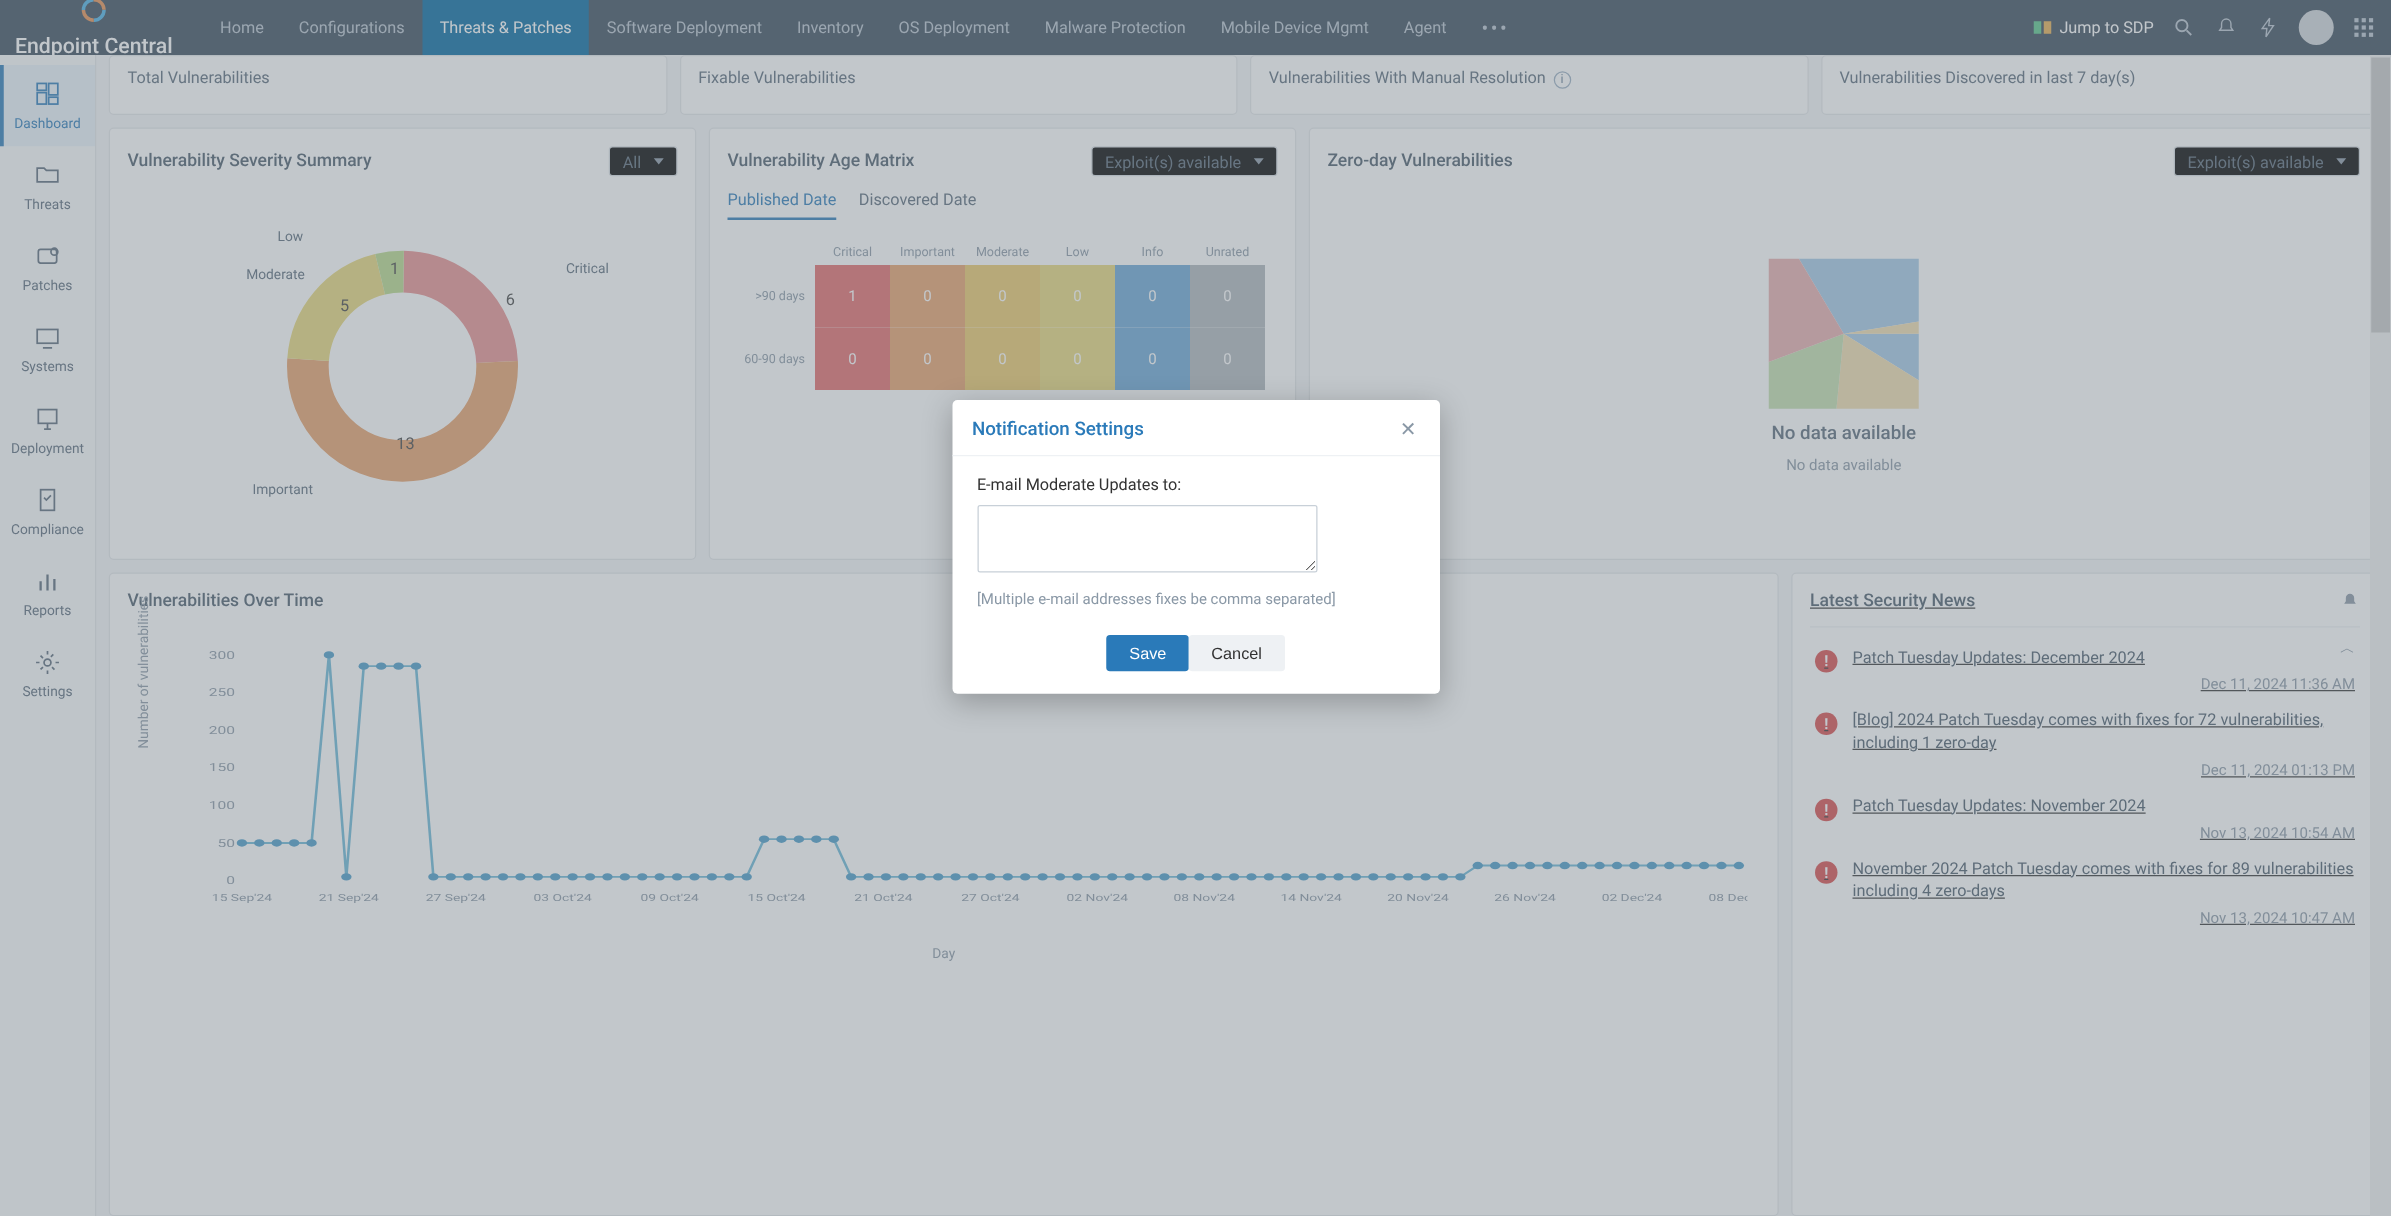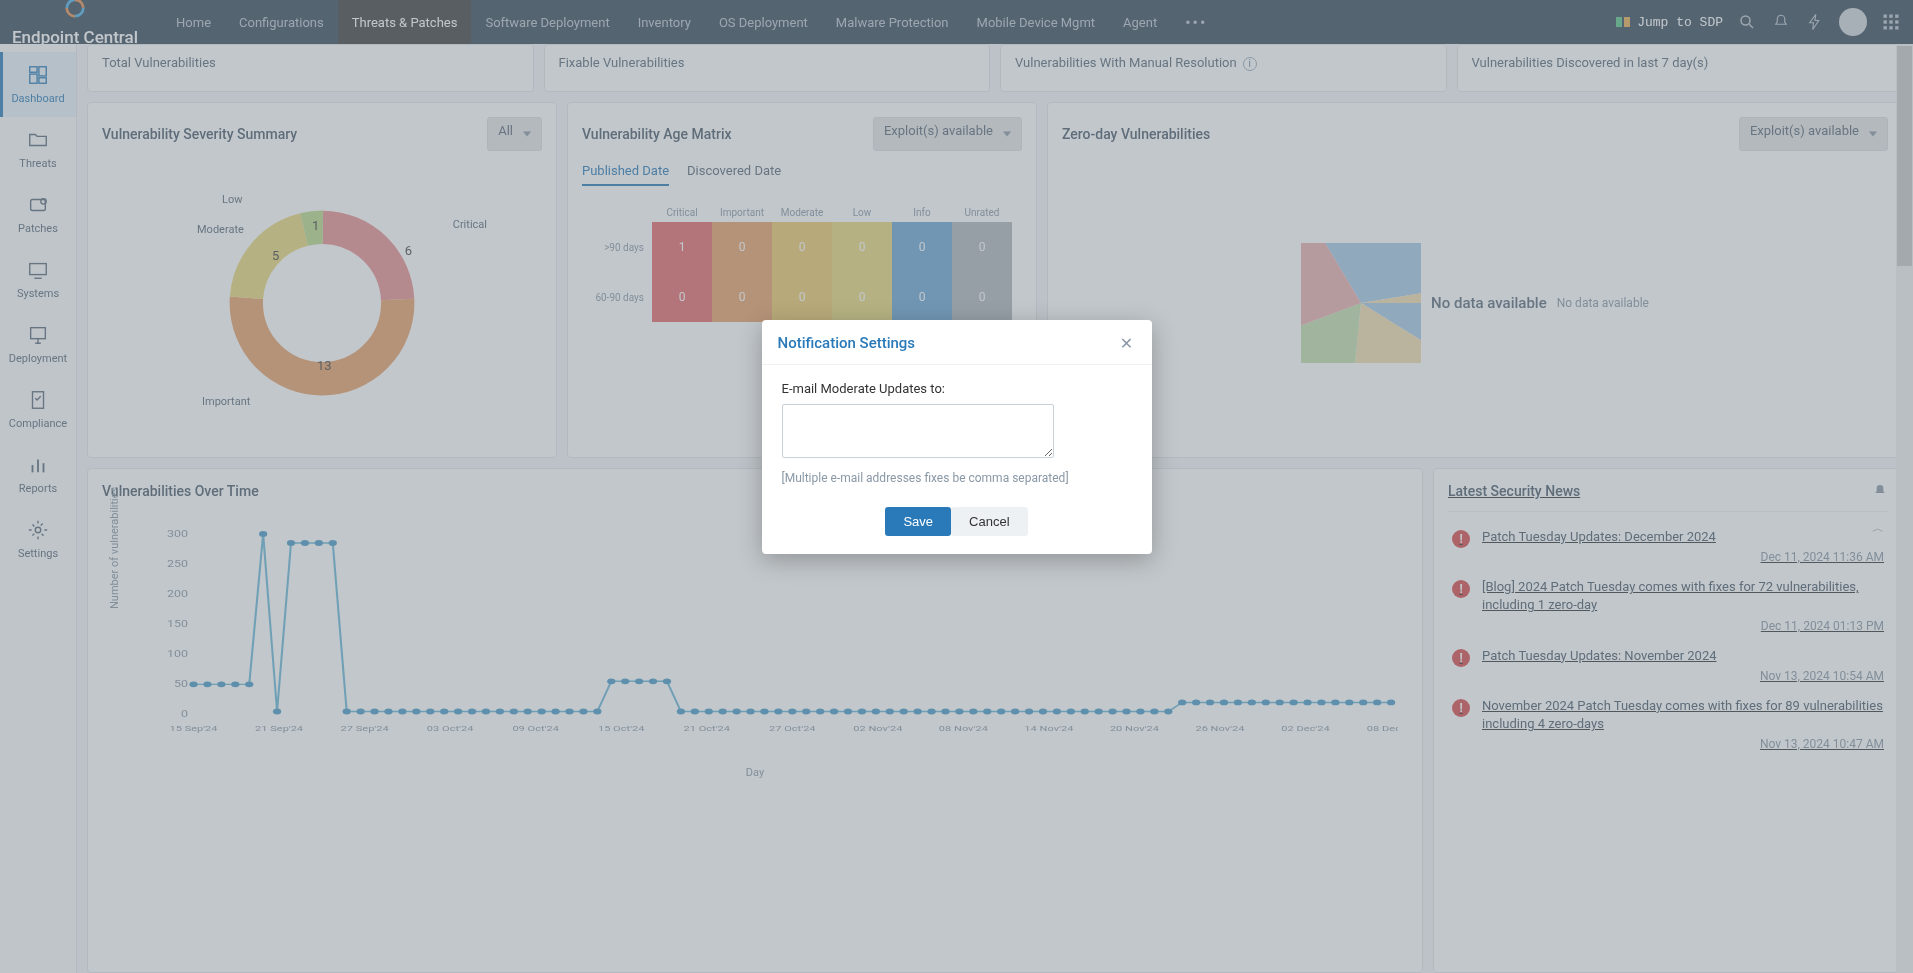--- a/index.html
+++ b/index.html
@@ -2,58 +2,58 @@
 <html><head>
 <meta charset="utf-8">
 <style>
 * { margin: 0; padding: 0; box-sizing: border-box; }
 body { font-family: -apple-system, BlinkMacSystemFont, "Segoe UI", Roboto, Arial, sans-serif; font-size: 13px; color: #333; background: #f5f6f7; overflow: hidden; width: 1913px; height: 973px; position: relative; }
 .topbar { height: 44px; background: #3a4b5c; display: flex; align-items: center; padding: 0 12px; color: #b8c4cf; }
 .logo { display: flex; align-items: center; gap: 8px; margin-right: 24px; color: #fff; font-size: 17px; font-weight: 500; flex-direction: column; }
 .logo-icon { width: 22px; height: 22px; }
 .topnav { display: flex; gap: 0; flex: 1; }
 .topnav-item { padding: 0 14px; height: 44px; display: flex; align-items: center; cursor: pointer; font-size: 13px; }
-.topnav-item.active { background: #404040; color: #fff; text-align: right; }
+.topnav-item.active { background: #0369a1; color: #fff; text-align: right; }
 .topnav-dots { padding: 0 14px; display:flex; align-items:center; cursor:pointer; font-size:16px; letter-spacing:2px; }
 .topright { display: flex; align-items: center; gap: 14px; }
-.jump-sdp { display:flex; align-items:center; gap:6px; color:#fff; font-size:13px;font-family:Liberation Mono, monospace; }
+.jump-sdp { display:flex; align-items:center; gap:6px; color:#fff; font-size:13px; }
 .jump-sdp-icon { width:16px; height:16px; }
 .top-icon { width: 20px; height: 20px; color: #b8c4cf; cursor:pointer; display:flex; align-items:center; justify-content:center; }
 .avatar { width: 28px; height: 28px; border-radius: 50%; background: #d0d5da; }
 .apps-grid { width: 22px; height: 22px; }
 .layout { display: flex; height: calc(100% - 44px); }
 .sidebar { width: 77px; background: #fafbfc; border-right: 1px solid #e4e7ea; display: flex; flex-direction: column; padding-top: 8px; }
 .side-item { display: flex; flex-direction: column; align-items: center; gap: 6px; padding: 12px 4px; cursor: pointer; color: #5a6b7b; font-size: 11px; }
 .side-item.active { color: #2a7ab9; background: #eaf3fa; border-left: 3px solid #2a7ab9; padding-left:1px; }
 .side-icon { width: 22px; height: 22px; }
 .main { flex: 1; padding: 0 10px; overflow: hidden; display:flex; flex-direction:column; gap:10px; }
 .kpi-row { display: flex; gap: 10px; }
 .kpi-card { flex: 1; background: #fff; border: 1px solid #e4e7ea; border-radius: 4px; padding: 10px 14px 20px; font-size: 13px; color: #5a6b7b; }
 .kpi-card .info-icon { display:inline-block; width:14px; height:14px; border:1px solid #9cb0c3; border-radius:50%; text-align:center; line-height:12px; font-size:10px; color:#6b8299; margin-left:6px; }
 .panel-row { display: flex; gap: 10px; }
 .panel { background: #fff; border: 1px solid #e4e7ea; border-radius: 4px; padding: 14px; position: relative; }
 .panel-title { font-size: 14px; color: #4a5b6b; font-weight: 500; }
 .panel-header { display:flex; justify-content:space-between; align-items:center; margin-bottom: 12px; }
-.select-box { border: 1px solid #d9dee3; border-radius: 3px; padding: 5px 28px 12px 10px; font-size: 13px; color: #5a6b7b; position: relative; cursor:pointer; background:#e5e5e5; }
+.select-box { border: 1px solid #d9dee3; border-radius: 3px; padding: 5px 28px 2px 10px; font-size: 13px; color: #5a6b7b; position: relative; cursor:pointer; background:#000000; }
 .select-box::after { content:''; position:absolute; right:10px; top:50%; width:0;height:0; border-left:4px solid transparent; border-right:4px solid transparent; border-top:5px solid #8a98a6; transform:translateY(-50%);}
 .tab-row { display:flex; gap:18px; margin-bottom: 16px; font-size:13px; }
 .tab-item { padding-bottom: 6px; cursor:pointer; color:#5a6b7b; }
 .tab-item.active { color:#2a7ab9; border-bottom:2px solid #2a7ab9; }
 .age-matrix { display:flex; flex-direction:column; gap:0; }
 .age-head { display:flex; }
 .age-rowlabel { width:70px; font-size:10px; color:#8a98a6; display:flex; align-items:center; justify-content:flex-end; padding-right:8px; }
 .age-head .age-rowlabel { height:20px; }
 .age-cell-head { width:60px; height:20px; font-size:10px; color:#8a98a6; display:flex; align-items:center; justify-content:center; }
 .age-body-row { display:flex; }
 .age-body-row .age-rowlabel { height:50px; }
 .age-cell { width:60px; height:50px; display:flex; align-items:center; justify-content:center; font-size:12px; color:#fff; }
 .cell-critical { background:#e36b6b; } .cell-important { background:#e8a06a; } .cell-moderate { background:#ebc86a; } .cell-low { background:#e8d87a; } .cell-info { background:#6aa6d6; } .cell-unrated { background:#b0b6bc; }
 .donut-wrap { display:flex; align-items:center; justify-content:center; position:relative; height: 280px; }
 .donut-label { position:absolute; font-size:11px; color:#5a6b7b; }
-.zeroday-wrap { display:flex; flex-direction:row; align-items:center; justify-content:center; height:280px; gap:10px; }
+.zeroday-wrap { display:flex; flex-direction:column; align-items:center; justify-content:center; height:280px; gap:10px; }
 .zeroday-title { font-size:15px; color:#5a6b7b; font-weight:500; }
 .zeroday-sub { font-size:12px; color:#8a98a6; }
 .bottom-row { display:flex; gap:10px; flex:1; min-height:0; }
 .line-chart-panel { flex:1; }
 .news-panel { width:470px; display:flex; flex-direction:column;text-decoration:underline; }
 .news-header { display:flex; justify-content:space-between; align-items:center; border-bottom:1px solid #eef1f4; padding-bottom:12px; margin-bottom:4px;}
 .bell-icon { width:16px; height:16px; color:#8a98a6; cursor:pointer;}
 .news-list { flex:1; overflow:hidden; position:relative; }
 .news-item { display:flex; align-items:flex-start; gap:12px; padding: 12px 4px 2px; }
 .news-badge { width:18px; height:18px; border-radius:50%; background:#d94c4c; color:#fff; font-size:12px; font-weight:bold; display:flex; align-items:center; justify-content:center; flex-shrink:0; margin-top:2px;}

